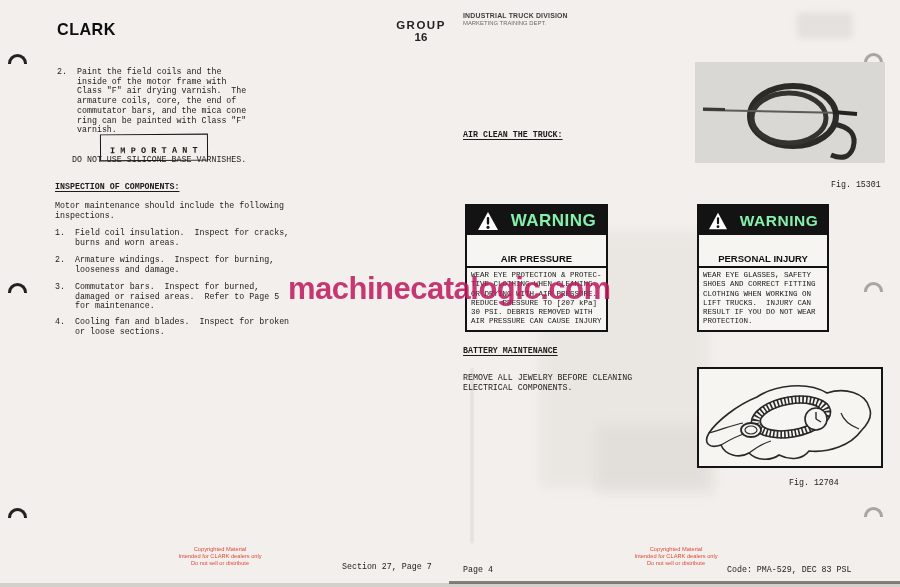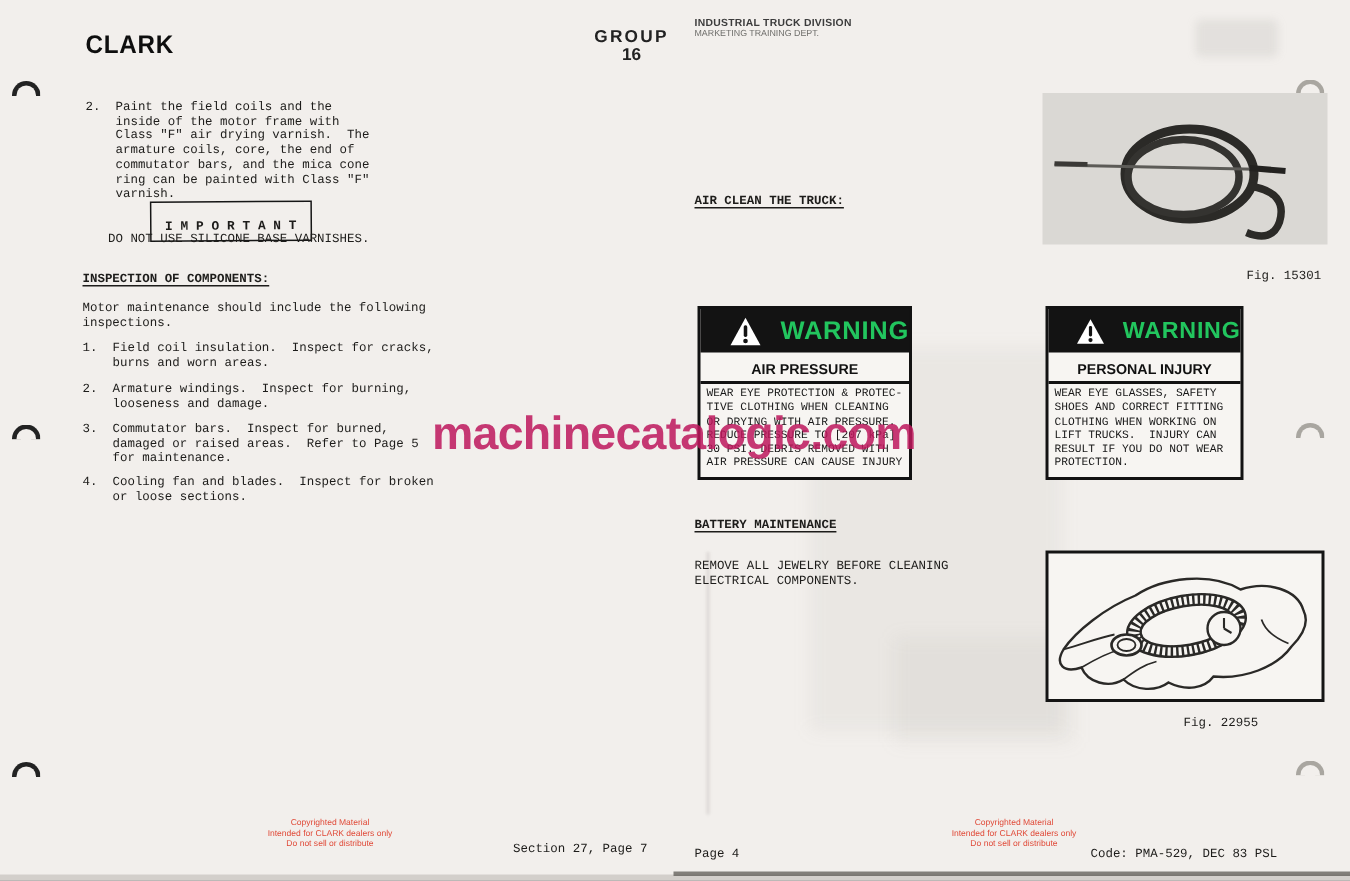--- a/index.html
+++ b/index.html
@@ -18,23 +18,23 @@
   #group-block{left:376px;top:19px;width:58px;text-align:center;font-weight:bold;font-size:11.5px;color:#222;margin-left:16px;}
   #group-block .g1{letter-spacing:1.5px;}
   
   #division{left:463px;top:12px;color:#3c3c3c;}
   #division .d1{font-weight:bold;font-size:6.9px;letter-spacing:.2px;}
   #division .d2{font-size:5.9px;color:#6e6d6a;margin-top:1px;}
   
   #important-box{left:100px;top:134px;border:1.8px solid #161616;padding:12px 9px 3px 9px;font-weight:bold;font-size:8.6px;background:transparent;transform:rotate(-.4deg);}
   
   .warnbox{position:absolute;border:2px solid #121212;background:#f7f5f2;box-sizing:border-box;}
-  .warnhead{background:#131313;color:#22c55e;height:29px;display:flex;align-items:center;justify-content:flex-end;gap:12px;}
+  .warnhead{background:#131313;color:#86efac;height:29px;display:flex;align-items:center;justify-content:center;gap:12px;}
   .warnhead .wt{font-family:"Liberation Sans",sans-serif;font-weight:bold;letter-spacing:.5px;}
-  .warnsub{border-bottom:2px solid #121212;text-align:center;font-family:"Liberation Sans",sans-serif;font-weight:bold;font-size:9.5px;padding:6px 0 2px 0;color:#111;}
+  .warnsub{border-bottom:2px solid #121212;text-align:center;font-family:"Liberation Sans",sans-serif;font-weight:bold;font-size:9.5px;padding:18px 0 2px 0;color:#111;}
   .warnbody{padding:3px 3px 3px 4px;font-size:7.5px;line-height:9.3px;white-space:pre;color:#161616;}
   
   #hose-figure{left:695px;top:62px;width:190px;height:101px;background:#dad8d4;}
   #jewelry-figure{left:697px;top:367px;width:186px;height:101px;background:#f7f5f2;border:2px solid #141414;box-sizing:border-box;}
   
   #watermark{left:288px;top:271px;font-family:"Liberation Sans",sans-serif;font-weight:bold;font-size:31px;letter-spacing:-.5px;color:#be185d;opacity:.85;z-index:6;}
   
   .copyright{position:absolute;width:130px;text-align:center;color:#e04a38;font-family:"Liberation Sans",sans-serif;font-size:5.7px;line-height:7.2px;white-space:pre;}
   
   .arc{position:absolute;width:19px;height:10px;border:3px solid #222;border-bottom:none;border-radius:10px 10px 0 0;box-sizing:border-box;}
@@ -189,21 +189,21 @@
       </g>
 
       <circle cx="117" cy="50" r="11" fill="#f7f5f2" stroke="#2a2927" stroke-width="1.6"></circle>
       <line x1="117" y1="50" x2="117" y2="43" stroke="#2a2927" stroke-width="1.4"></line>
       <line x1="117" y1="50" x2="122" y2="53" stroke="#2a2927" stroke-width="1.4"></line>
 
       <ellipse cx="52" cy="61" rx="10" ry="7" fill="#f7f5f2" stroke="#2a2927" stroke-width="1.8"></ellipse>
       <ellipse cx="52" cy="61" rx="6" ry="4" fill="none" stroke="#2a2927" stroke-width="1.2"></ellipse>
     </svg>
   </div>
-  <div class="abs mono" style="left:789px;top:478px;">Fig. 22955</div>
+  <div class="abs mono" style="left:789px;top:478px;">Fig. 12704</div>
 
   <div class="abs mono" style="left:55px;top:592px;">Code: OH-500, REV FEB 84</div>
   <div class="copyright" style="left:155px;top:546px;">Copyrighted Material
 Intended for CLARK dealers only
 Do not sell or distribute</div>
   <div class="abs mono" style="left:342px;top:562px;">Section 27, Page 7</div>
   <div class="abs mono" style="left:463px;top:565px;">Page 4</div>
   <div class="copyright" style="left:611px;top:546px;">Copyrighted Material
 Intended for CLARK dealers only
 Do not sell or distribute</div>

